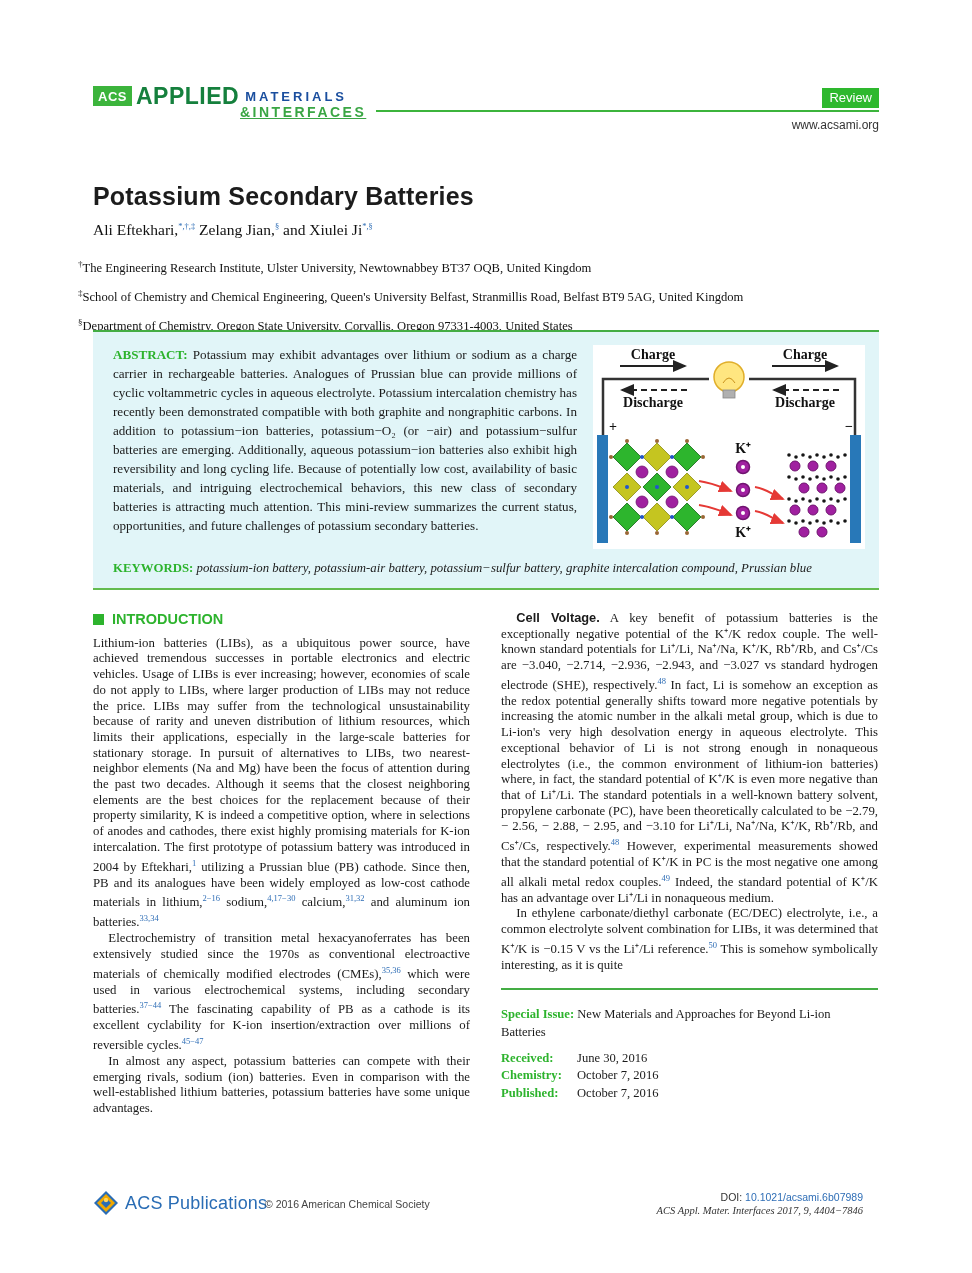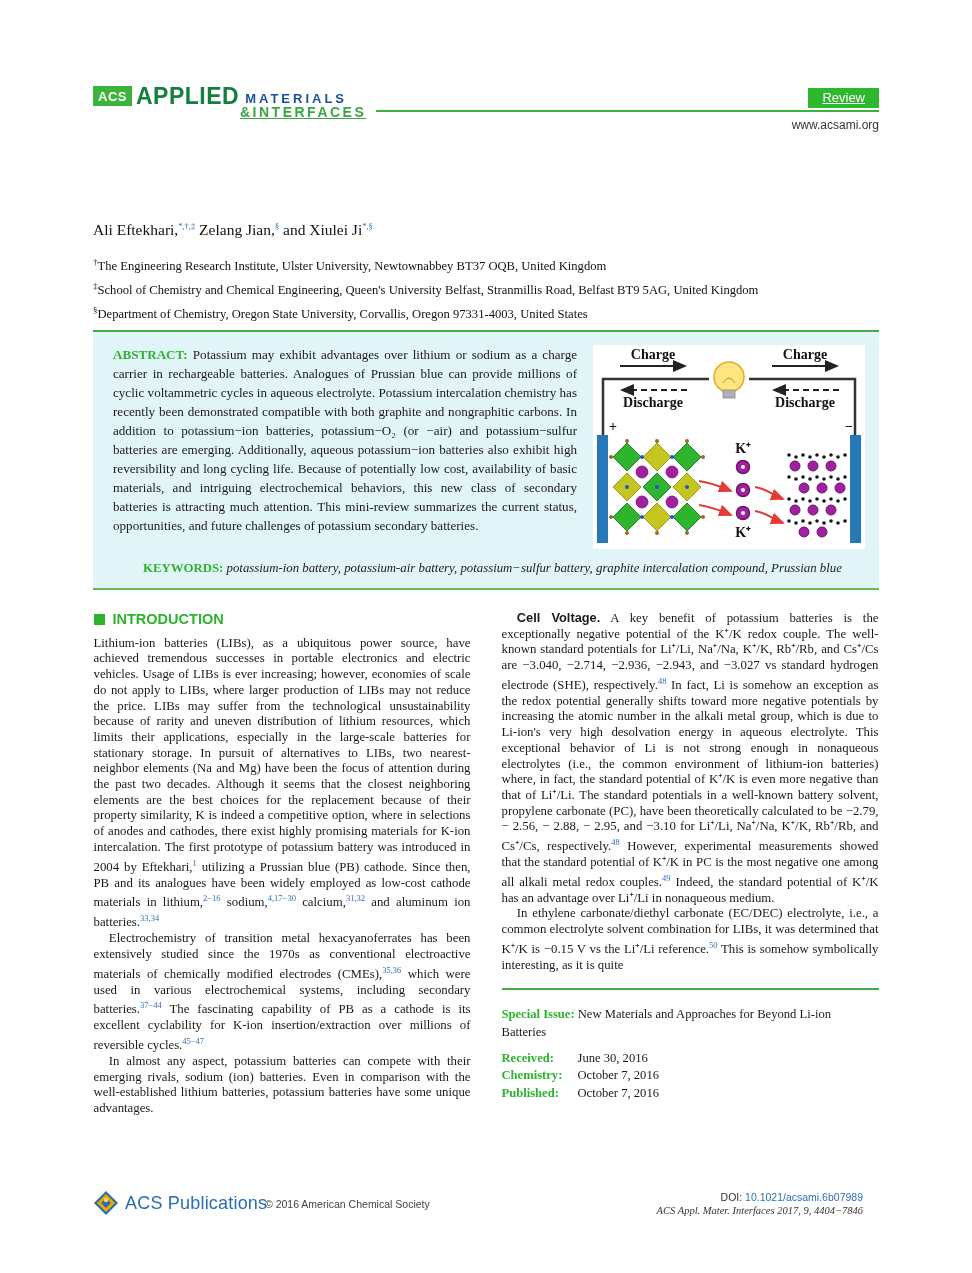--- a/index.html
+++ b/index.html
@@ -2,51 +2,51 @@
 <html><head>
 <meta charset="utf-8">
 <style>
   html,body{margin:0;padding:0;background:#fff;}
   .page{position:relative;width:972px;height:1273px;background:#fff;
         font-family:"Liberation Serif",serif;color:#1a1a1a;overflow:hidden;}
 
   
   .masthead{position:absolute;left:93px;top:84px;width:786px;height:52px;}
   .logo{position:absolute;left:0;top:2px;white-space:nowrap;font-family:"Liberation Sans",sans-serif;}
-  .logo-row1{display:flex;align-items:flex-end;}
+  .logo-row1{display:flex;align-items:center;}
   .acs-box{background:#3cb43c;color:#fff;font-weight:bold;font-size:13px;padding:3px 5px 2px;letter-spacing:.5px;}
   .logo-applied{color:#15803d;font-weight:bold;font-size:23px;line-height:20px;margin-left:4px;letter-spacing:.5px;}
   .logo-materials{color:#1a4e9e;font-weight:bold;font-size:13px;letter-spacing:3px;margin-left:6px;}
   .logo-row2{color:#3aa644;font-weight:bold;font-size:14px;letter-spacing:2.5px;margin-left:147px;margin-top:-2px;text-decoration:underline;}
   .review-badge{position:absolute;right:0;top:4px;background:#2eb82e;color:#fff;
-        font-family:"Liberation Sans",sans-serif;font-size:13px;padding:2px 14px 3px;text-decoration:underline;}
+        font-family:"Liberation Sans",sans-serif;font-size:13px;padding:2px 7px 3px;}
   .head-rule{position:absolute;left:283px;right:0;top:26px;height:0;border-bottom:2.5px solid #3cb43c;}
   .site-url{position:absolute;right:0;top:34px;font-family:"Liberation Sans",sans-serif;font-size:12px;color:#333;text-decoration:none;}
 
   
   .title{position:absolute;left:93px;top:182px;font-family:"Liberation Sans",sans-serif;
          font-weight:bold;font-size:25px;color:#1c1c1c;letter-spacing:.2px;}
   .authors{position:absolute;left:93px;top:221px;font-size:15.5px;color:#111;}
   sup.blue{color:#2f6eb6;font-size:9.5px;}
   sup.supk{color:#222;font-size:9px;}
-  .affils{position:absolute;left:93px;top:252px;width:786px;font-size:12.6px;line-height:20px;color:#111;}
+  .affils{position:absolute;left:78px;top:252px;width:786px;font-size:12.6px;line-height:25px;color:#111;}
 
   
   .abs-box{position:absolute;left:93px;top:330px;width:786px;box-sizing:border-box;
            background:#e1f5f8;border-top:2.5px solid #44ad44;border-bottom:2.5px solid #63bb4f;
            padding:13px 14px 12px 20px;}
   .abs-flex{display:flex;gap:16px;}
   .abs-text{width:466px;font-size:13.1px;line-height:19px;text-align:justify;}
   .green-label{color:#2db32d;font-weight:bold;}
   .toc-graphic{width:272px;height:204px;background:#fff;flex:0 0 auto;align-self:flex-start;}
-  .keywords{margin-top:12px;font-size:12.8px;margin-left:30px;}
+  .keywords{margin-top:12px;font-size:12.8px;}
   .keywords .kw-body{font-style:italic;}
 
   
-  .body-cols{position:absolute;left:93px;top:610px;width:786px;display:flex;gap:31px;justify-content:center;}
+  .body-cols{position:absolute;left:93px;top:610px;width:786px;display:flex;gap:31px;}
   .col{width:377px;font-size:12.8px;line-height:15.7px;text-align:justify;}
   .col p{margin:0;}
   .col p.indent{text-indent:1.2em;}
   .section-head{display:flex;align-items:center;gap:8px;margin:2px 0 8px 0;
         font-family:"Liberation Sans",sans-serif;font-weight:bold;font-size:14.5px;color:#2db32d;}
   .sq{width:11px;height:11px;background:#2db32d;}
   sup.cite{color:#2f6eb6;font-size:8.5px;cursor:pointer;}
   b.inline-head{font-family:"Liberation Sans",sans-serif;font-size:12.8px;}
 
   
@@ -78,20 +78,21 @@
         <span class="logo-applied">APPLIED</span>
         <span class="logo-materials">MATERIALS</span>
       </div>
       <div class="logo-row2">&amp;INTERFACES</div>
     </div>
     <div class="head-rule"></div>
     <div class="review-badge">Review</div>
     <a class="site-url" href="#">www.acsami.org</a>
   </div>
 
+  <div class="title">Potassium Secondary Batteries</div>
   <div class="authors"><span>Ali Eftekhari,</span><sup class="cite blue">*,†,‡</sup><span> Zelang Jian,</span><sup class="cite blue">§</sup><span> and Xiulei Ji</span><sup class="cite blue">*,§</sup></div>
   <div class="affils">
     <div><sup class="supk">†</sup><span>The Engineering Research Institute, Ulster University, Newtownabbey BT37 OQB, United Kingdom</span></div>
     <div><sup class="supk">‡</sup><span>School of Chemistry and Chemical Engineering, Queen's University Belfast, Stranmillis Road, Belfast BT9 5AG, United Kingdom</span></div>
     <div><sup class="supk">§</sup><span>Department of Chemistry, Oregon State University, Corvallis, Oregon 97331-4003, United States</span></div>
   </div>
 
   <div class="abs-box">
     <div class="abs-flex">
       <div class="abs-text"><span class="green-label">ABSTRACT:</span><span> Potassium may exhibit advantages over lithium or sodium as a charge carrier in rechargeable batteries. Analogues of Prussian blue can provide millions of cyclic voltammetric cycles in aqueous electrolyte. Potassium intercalation chemistry has recently been demonstrated compatible with both graphite and nongraphitic carbons. In addition to potassium−ion batteries, potassium−O₂ (or −air) and potassium−sulfur batteries are emerging. Additionally, aqueous potassium−ion batteries also exhibit high reversibility and long cycling life. Because of potentially low cost, availability of basic materials, and intriguing electrochemical behaviors, this new class of secondary batteries is attracting much attention. This mini-review summarizes the current status, opportunities, and future challenges of potassium secondary batteries.</span></div>

